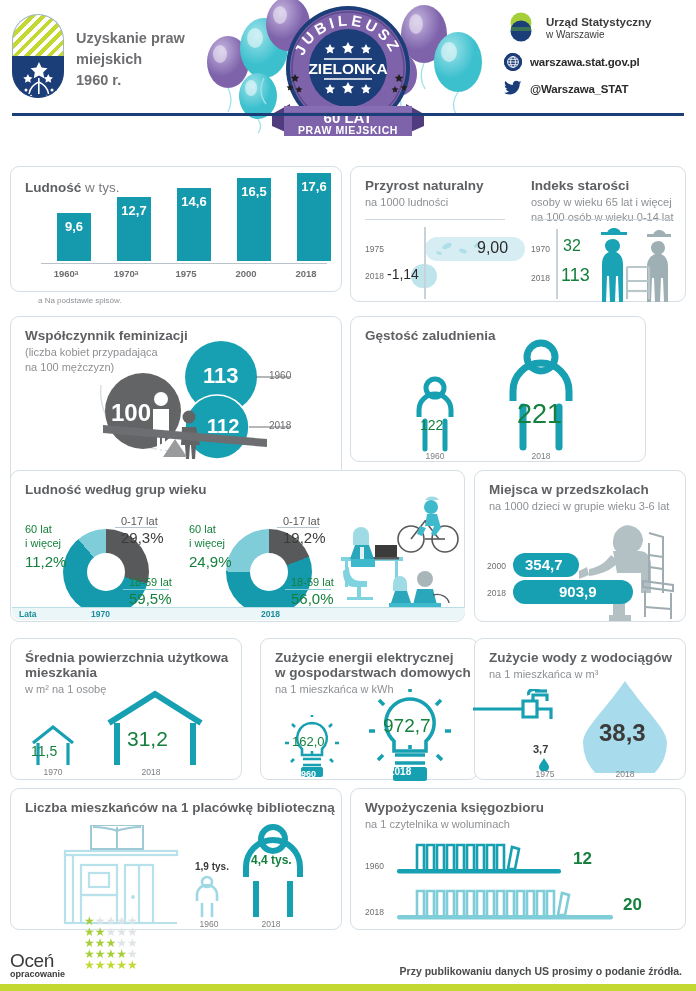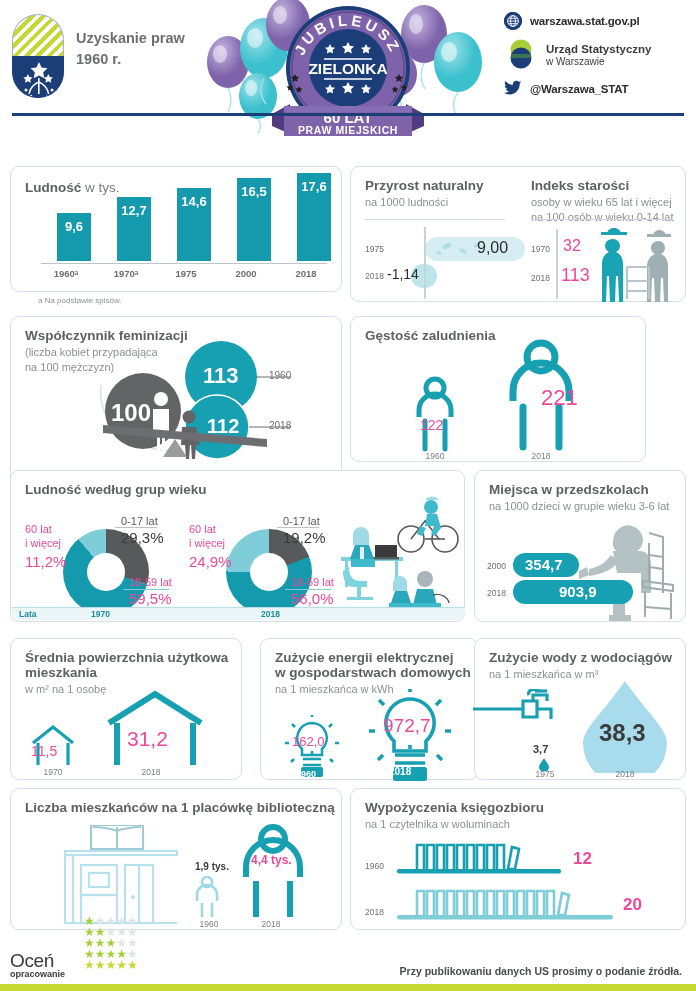--- a/index.html
+++ b/index.html
@@ -59,21 +59,21 @@
   }
   .card .t1 { font-size:13.5px; font-weight:700; color:#5e6063; }
   .card .t1 .light { font-weight:400; color:#7a7c7f; }
   .card .t2 { font-size:11px; color:#8d9094; line-height:1.35; font-weight:400; }
 
   .hdr { position:absolute; left:14px; top:11px; }
   .divider { position:absolute; height:1px; background:#cfd8dd; }
 
   
   :root{}
-  .teal { color:#ec4899; }
+  .teal { color:#15803d; }
 
   
   .bars { position:absolute; left:38px; bottom:30px; width:290px; height:88px; }
   .bar { position:absolute; bottom:0; width:34px; background:#159aad; }
   .bar span {
     position:absolute; left:0; width:34px; top:6px; text-align:center;
     color:#fff; font-size:13px; font-weight:700;
   }
   .axis { position:absolute; left:30px; right:14px; bottom:27px; height:1px; background:#b9c4ca; }
   .xlab { position:absolute; bottom:12px; font-size:9.5px; color:#6d6e71; font-weight:700; text-align:center; width:44px; }
@@ -126,20 +126,21 @@
               <circle cx="36" cy="38" r="1.5"></circle>
             <circle cx="15" cy="44" r="1.2"></circle>
               <circle cx="31" cy="44" r="1.2"></circle>
           </g>
         </svg>
       </div>
     </div>
 
     <div class="header-title">
       <div>Uzyskanie praw</div>
+      <div>miejskich</div>
       <div>1960 r.</div>
     </div>
 
     <div class="balloons">
       <svg width="330" height="140" viewBox="0 0 330 140">
         <defs>
           <radialGradient id="bp" cx="35%" cy="28%">
               <stop offset="0%" stop-color="#c6b6e0"></stop>
               <stop offset="100%" stop-color="#7e63ab"></stop>
             </radialGradient>
@@ -210,51 +211,51 @@
         </g>
       </svg>
       
       
       
       
     </div>
 
     <div class="logo-block">
       <div class="logo-row">
+        <div class="logo-mark">
+          <svg width="34" height="32" viewBox="0 0 34 32">
+            <circle cx="17" cy="11" r="10.5" fill="#a6ce39"></circle>
+            <path d="M6.5 19 a10.5 10.5 0 0 0 21 0 a10.5 10.5 0 0 0 -21 0z" fill="#1b3d78"></path>
+            <path d="M7.2 14.6 a10.5 10.5 0 0 0 19.6 0 a10.5 10.5 0 0 1 -19.6 0z" fill="#4a8b5c" opacity=".9"></path>
+            <g opacity=".85">
+              <path d="M7 15 h20 v4 H7z" fill="#3f7d4f"></path>
+            </g>
+          </svg>
+        </div>
+        <div class="logo-text">
+          <span>Urząd Statystyczny</span>
+          <small>w Warszawie</small>
+        </div>
+      </div>
+      <div class="logo-row">
         <div class="circ-icon">
           <svg width="18" height="18" viewBox="0 0 18 18">
             <circle cx="9" cy="9" r="9" fill="#1b3d78"></circle>
             <g stroke="#fff" stroke-width="0.9" fill="none">
               <circle cx="9" cy="9" r="5.4"></circle>
               <ellipse cx="9" cy="9" rx="2.4" ry="5.4"></ellipse>
               <line x1="3.6" y1="9" x2="14.4" y2="9"></line>
               <line x1="4.4" y1="6.3" x2="13.6" y2="6.3"></line>
               <line x1="4.4" y1="11.7" x2="13.6" y2="11.7"></line>
             </g>
           </svg>
         </div>
         <div class="link-text">warszawa.stat.gov.pl</div>
       </div>
       <div class="logo-row">
-        <div class="logo-mark">
-          <svg width="34" height="32" viewBox="0 0 34 32">
-            <circle cx="17" cy="11" r="10.5" fill="#a6ce39"></circle>
-            <path d="M6.5 19 a10.5 10.5 0 0 0 21 0 a10.5 10.5 0 0 0 -21 0z" fill="#1b3d78"></path>
-            <path d="M7.2 14.6 a10.5 10.5 0 0 0 19.6 0 a10.5 10.5 0 0 1 -19.6 0z" fill="#4a8b5c" opacity=".9"></path>
-            <g opacity=".85">
-              <path d="M7 15 h20 v4 H7z" fill="#3f7d4f"></path>
-            </g>
-          </svg>
-        </div>
-        <div class="logo-text">
-          <span>Urząd Statystyczny</span>
-          <small>w Warszawie</small>
-        </div>
-      </div>
-      <div class="logo-row">
         <div style="width:18px;height:18px;flex:none">
           <svg width="18" height="16" viewBox="0 0 18 16">
             <path d="M17.5 2.2c-.6.3-1.3.5-2 .6.7-.4 1.3-1.1 1.5-1.9-.7.4-1.4.7-2.2.9C14.2 1.1 13.3.7 12.3.7c-1.9 0-3.5 1.6-3.5 3.5 0 .3 0 .5.1.8C6 4.8 3.2 3.3 1.4 1 1 1.6.8 2.2.8 2.9c0 1.2.6 2.3 1.6 2.9-.6 0-1.1-.2-1.6-.4v.1c0 1.7 1.2 3.1 2.8 3.4-.3.1-.6.1-.9.1-.2 0-.4 0-.7-.1.4 1.4 1.7 2.4 3.2 2.4-1.2.9-2.7 1.5-4.3 1.5H0c1.6 1 3.5 1.6 5.5 1.6 6.6 0 10.2-5.5 10.2-10.2v-.5c.7-.5 1.3-1.1 1.8-1.8z" fill="#1b3d78"></path>
           </svg>
         </div>
         <div class="link-text">@Warszawa_STAT</div>
       </div>
     </div>
 
     <div class="header-rule"></div>
@@ -408,21 +409,21 @@
     <div style="position:absolute; left:154px; top:20px;">
       <svg width="72" height="116" viewBox="0 0 72 116">
         <g fill="none" stroke="#17a0b2" stroke-width="7">
           <circle cx="36" cy="20" r="14"></circle>
           <path d="M8 64 v-10 a24 24 0 0 1 56 0 v10"></path>
           <path d="M18 70 v40" stroke-linecap="round"></path>
           <path d="M54 70 v40" stroke-linecap="round"></path>
         </g>
       </svg>
     </div>
-    <div class="val teal" style="left:166px; top:68px; font-size:22px;margin-left:24px;">221</div>
+    <div class="val teal" style="left:166px; top:82px; font-size:27px;">221</div>
     <div class="small-lab" style="left:162px; top:134px; width:56px;">2018</div>
   </div>
 
   <div class="card" style="left:10px; top:470px; width:455px; height:152px;">
     <div class="hdr">
       <div class="t1">Ludność według grup wieku</div>
     </div>
 
     <div class="donut" style="left:52px; top:58px;
       background: conic-gradient(#58595b 0deg 105.5deg, #159aad 105.5deg 319.8deg, #7ecdd8 319.8deg 360deg);"></div>

